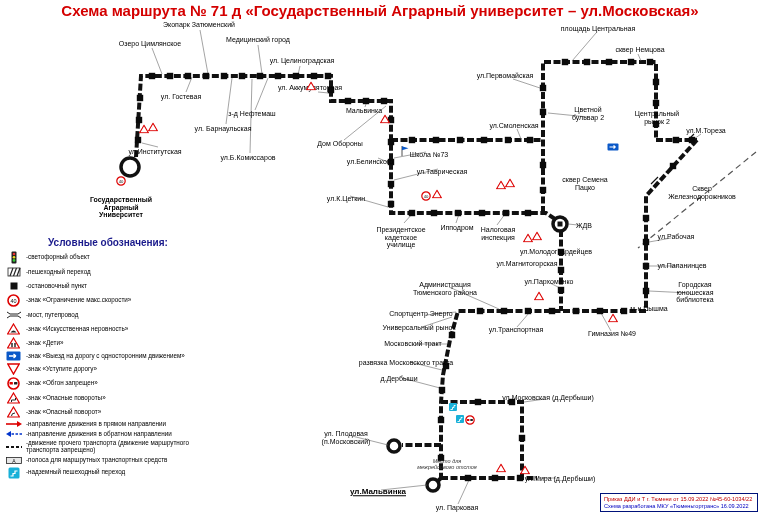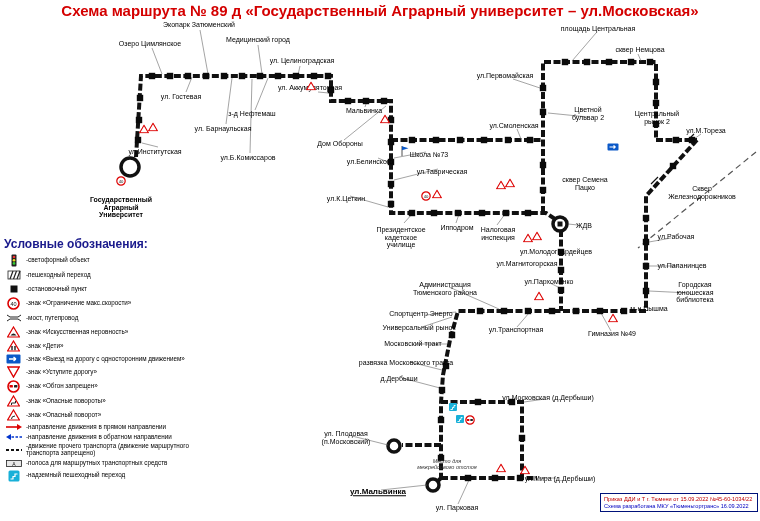--- a/index.html
+++ b/index.html
@@ -10,35 +10,35 @@
   #map-svg{position:absolute;left:0;top:0;}
   #labels{position:absolute;inset:0;}
   .map-label{position:absolute;transform:translate(-50%,-50%);font-size:7px;line-height:7.5px;
              text-align:center;white-space:pre-line;color:#000;}
   .map-label.bold{font-weight:bold;}
   .map-label.underline{text-decoration:underline;font-size:8px;}
   .annotation{position:absolute;transform:translate(-50%,-50%);font-size:5.5px;line-height:6px;
               font-style:italic;text-align:center;white-space:pre-line;color:#333;}
   .sign{position:absolute;transform:translate(-50%,-50%);line-height:0;}
   .legend{position:absolute;left:4px;top:237px;width:201px;background:#fff;}
-  .legend-title{font-weight:bold;font-size:12px;color:#1a1a8c;margin-bottom:3px;}
+  .legend-title{font-weight:bold;font-size:10px;color:#1a1a8c;margin-bottom:3px;margin-left:44px;}
   .legend-row{display:flex;align-items:center;gap:3px;margin-bottom:2px;}
   .legend-icon{flex:0 0 19px;display:flex;justify-content:center;line-height:0;}
   .legend-label{font-size:6.3px;line-height:6.9px;color:#000;}
   .stamp{position:absolute;left:600px;top:493px;width:158px;border:1px solid #00127a;
          padding:2px 3px;box-sizing:border-box;background:#fff;}
   .stamp-line1{font-size:5.6px;line-height:6.6px;color:#c00000;}
   .stamp-line2{font-size:5.6px;line-height:6.6px;color:#0000c0;}
 </style>
 </head>
 <body>
 
 <div class="canvas">
 
-  <div class="title">Схема маршрута № 89 д «Государственный Аграрный университет – ул.Московская»</div>
+  <div class="title">Схема маршрута № 71 д «Государственный Аграрный университет – ул.Московская»</div>
 
   <svg id="map-svg" width="760" height="521" viewBox="0 0 760 521">
 
     <path d="M756,152 L638,248" stroke="#555" stroke-width="1.2" stroke-dasharray="6 4" fill="none"></path>
 
     <g stroke="#111" stroke-width="4" fill="none" stroke-dasharray="7 2.5">
       <path d="M136,157 L141,76 L331,76 L331,101 L391,101 L391,213 L546,213 L555,219"></path>
       <path d="M391,140 L543,140"></path>
       <path d="M543,213 L543,62 L656,62 L656,140 L697,140"></path>
       <path d="M697,140 L646,196 L646,311"></path>

